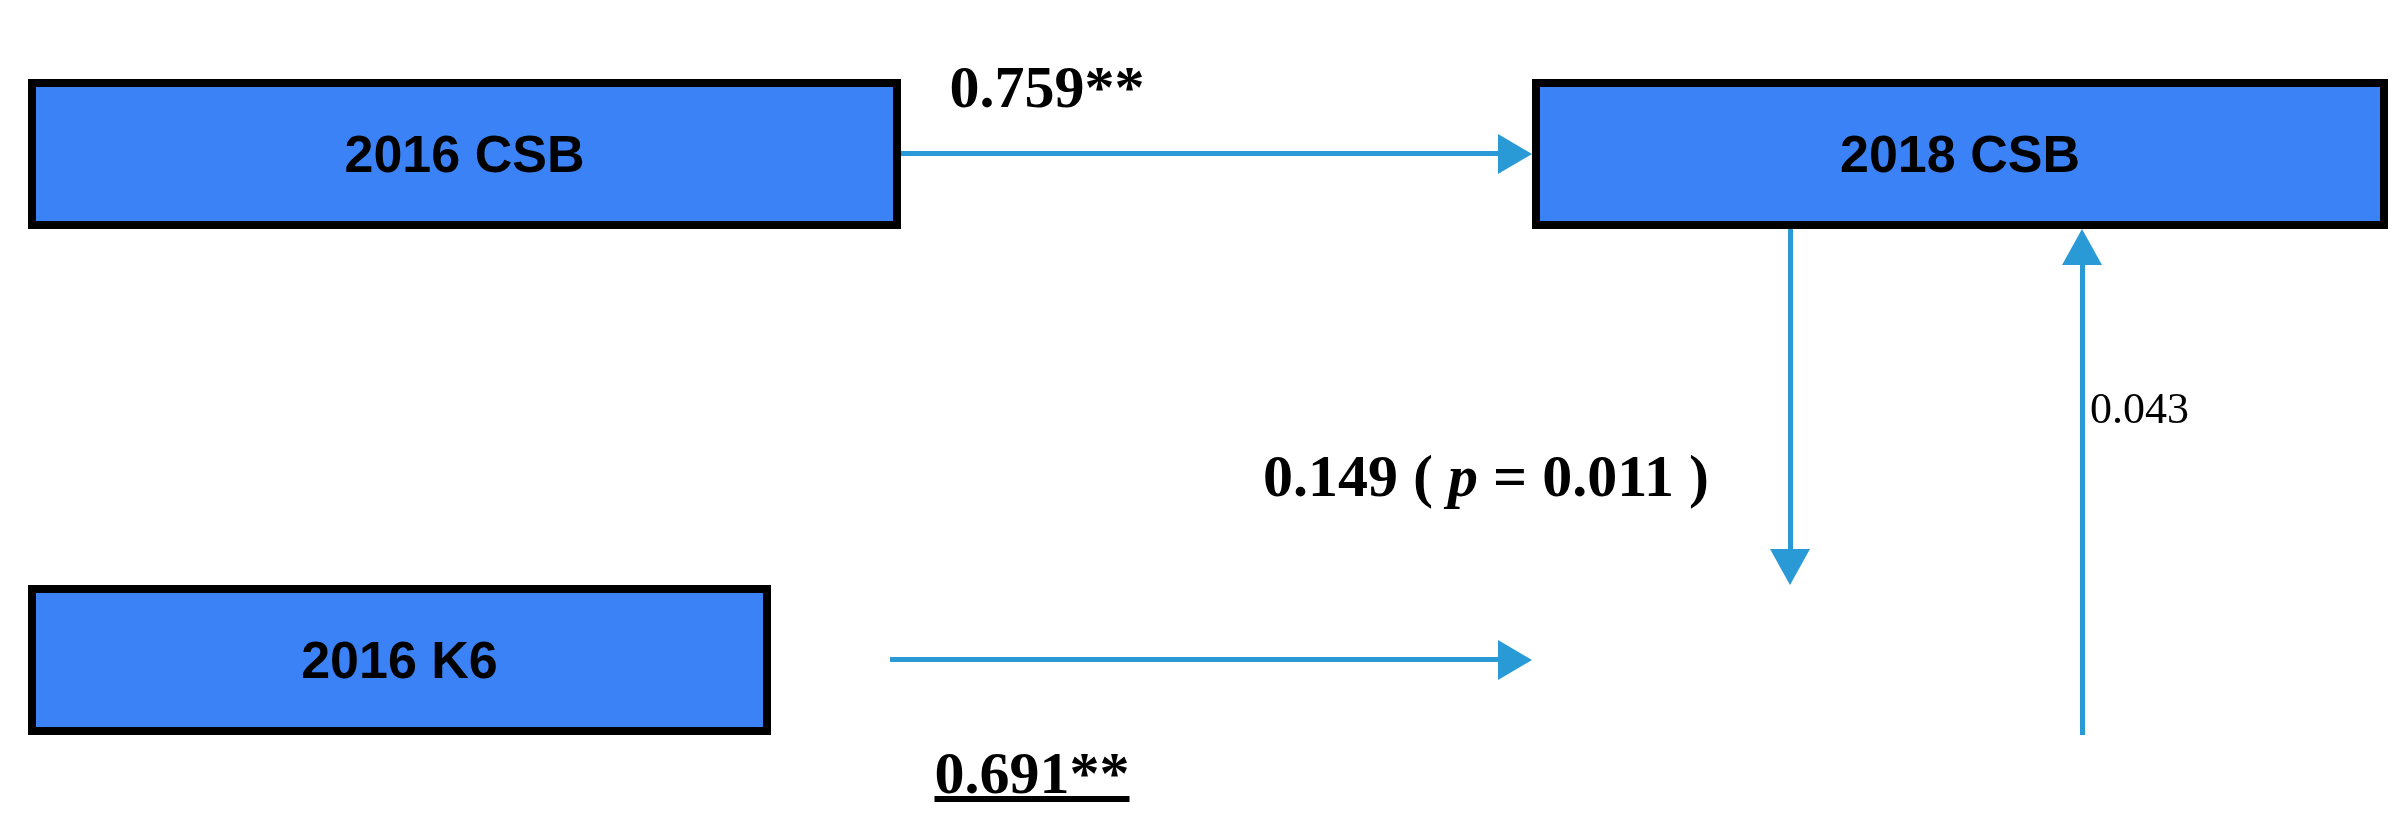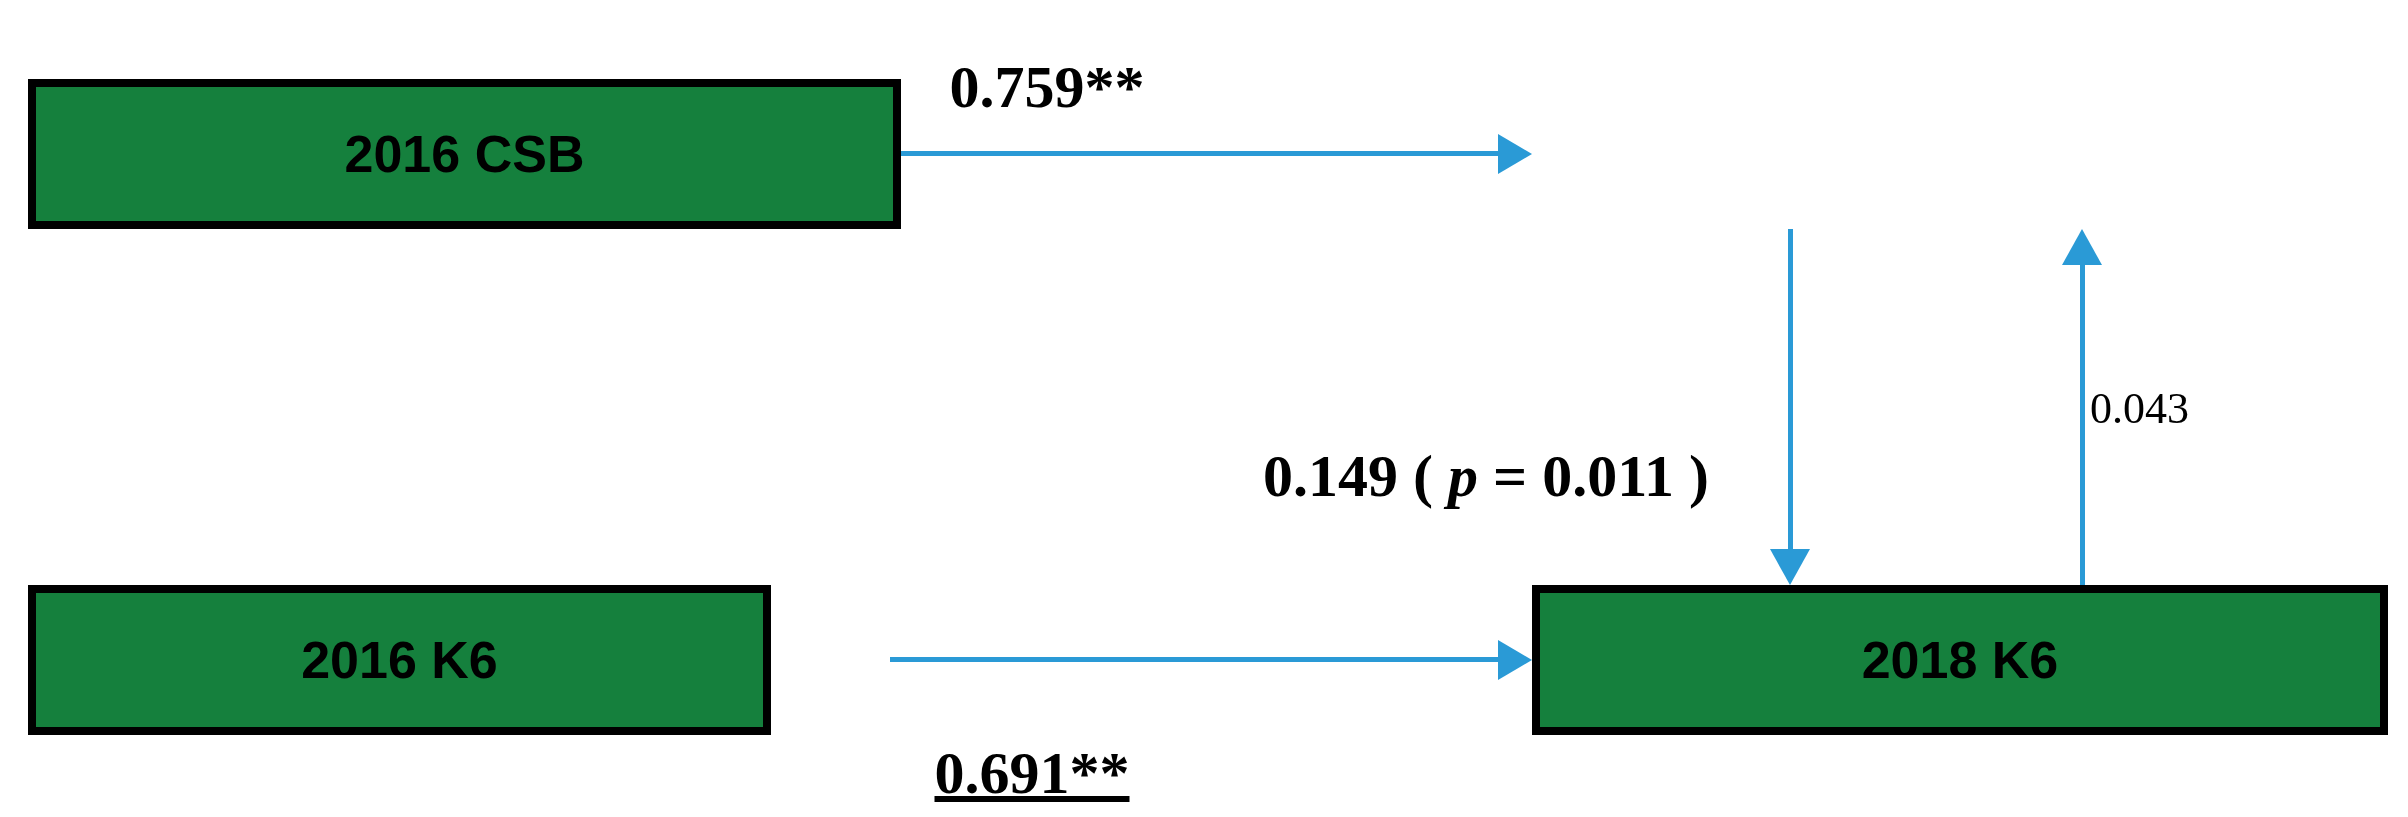--- a/index.html
+++ b/index.html
@@ -11,21 +11,21 @@
   html,body{margin:0;padding:0;background:var(--bg);}
   #canvas{
     position:relative;
     width:2408px;height:817px;
     background:var(--bg);
     overflow:hidden;
     font-family:"Liberation Sans","DejaVu Sans",sans-serif;
   }
   .box{
     position:absolute;
-    background:#15803d;
+    background:#3b82f6;
     border:8px solid var(--box-border);
     display:flex;align-items:center;justify-content:center;
     box-sizing:border-box;
   }
   .box-label{
     font-family:"Liberation Sans","DejaVu Sans",sans-serif;
     font-weight:700;
     font-size:52px;
     color:var(--text);
     white-space:nowrap;
@@ -85,28 +85,28 @@
   <div class="vline" style="left:1788px;top:229px;height:322px;"></div>
   <div class="head-down" style="left:1770px;top:549px;"></div>
 
   <div class="vline" style="left:2080px;top:263px;height:472px;"></div>
   <div class="head-up" style="left:2062px;top:229px;"></div>
 
   <div class="box" style="left:28px;top:79px;width:873px;height:150px;">
     <span class="box-label">2016 CSB</span>
   </div>
 
+  <div class="box" style="left:1532px;top:79px;width:856px;height:150px;">
+    <span class="box-label">2018 CSB</span>
+  </div>
 
   <div class="box" style="left:28px;top:585px;width:743px;height:150px;">
     <span class="box-label">2016 K6</span>
   </div>
 
-  <div class="box" style="left:1532px;top:585px;width:856px;height:150px;">
-    <span class="box-label">2018 K6</span>
-  </div>
 
   <div class="plabel centerx" style="left:1047px;top:8px;margin-top:48px;">0.759**</div>
 
   <div class="plabel centerx" style="left:1032px;top:742px;text-decoration:underline;">0.691**</div>
 
   <div class="plabel centerx" style="left:1456px;top:382px;text-align:center;">
     <span>0.149 ( </span><span class="italic-p">p</span><span> = 0.011 )</span>
   </div>
 
   <div class="plabel regular" style="left:2090px;top:386px;">0.043</div>

